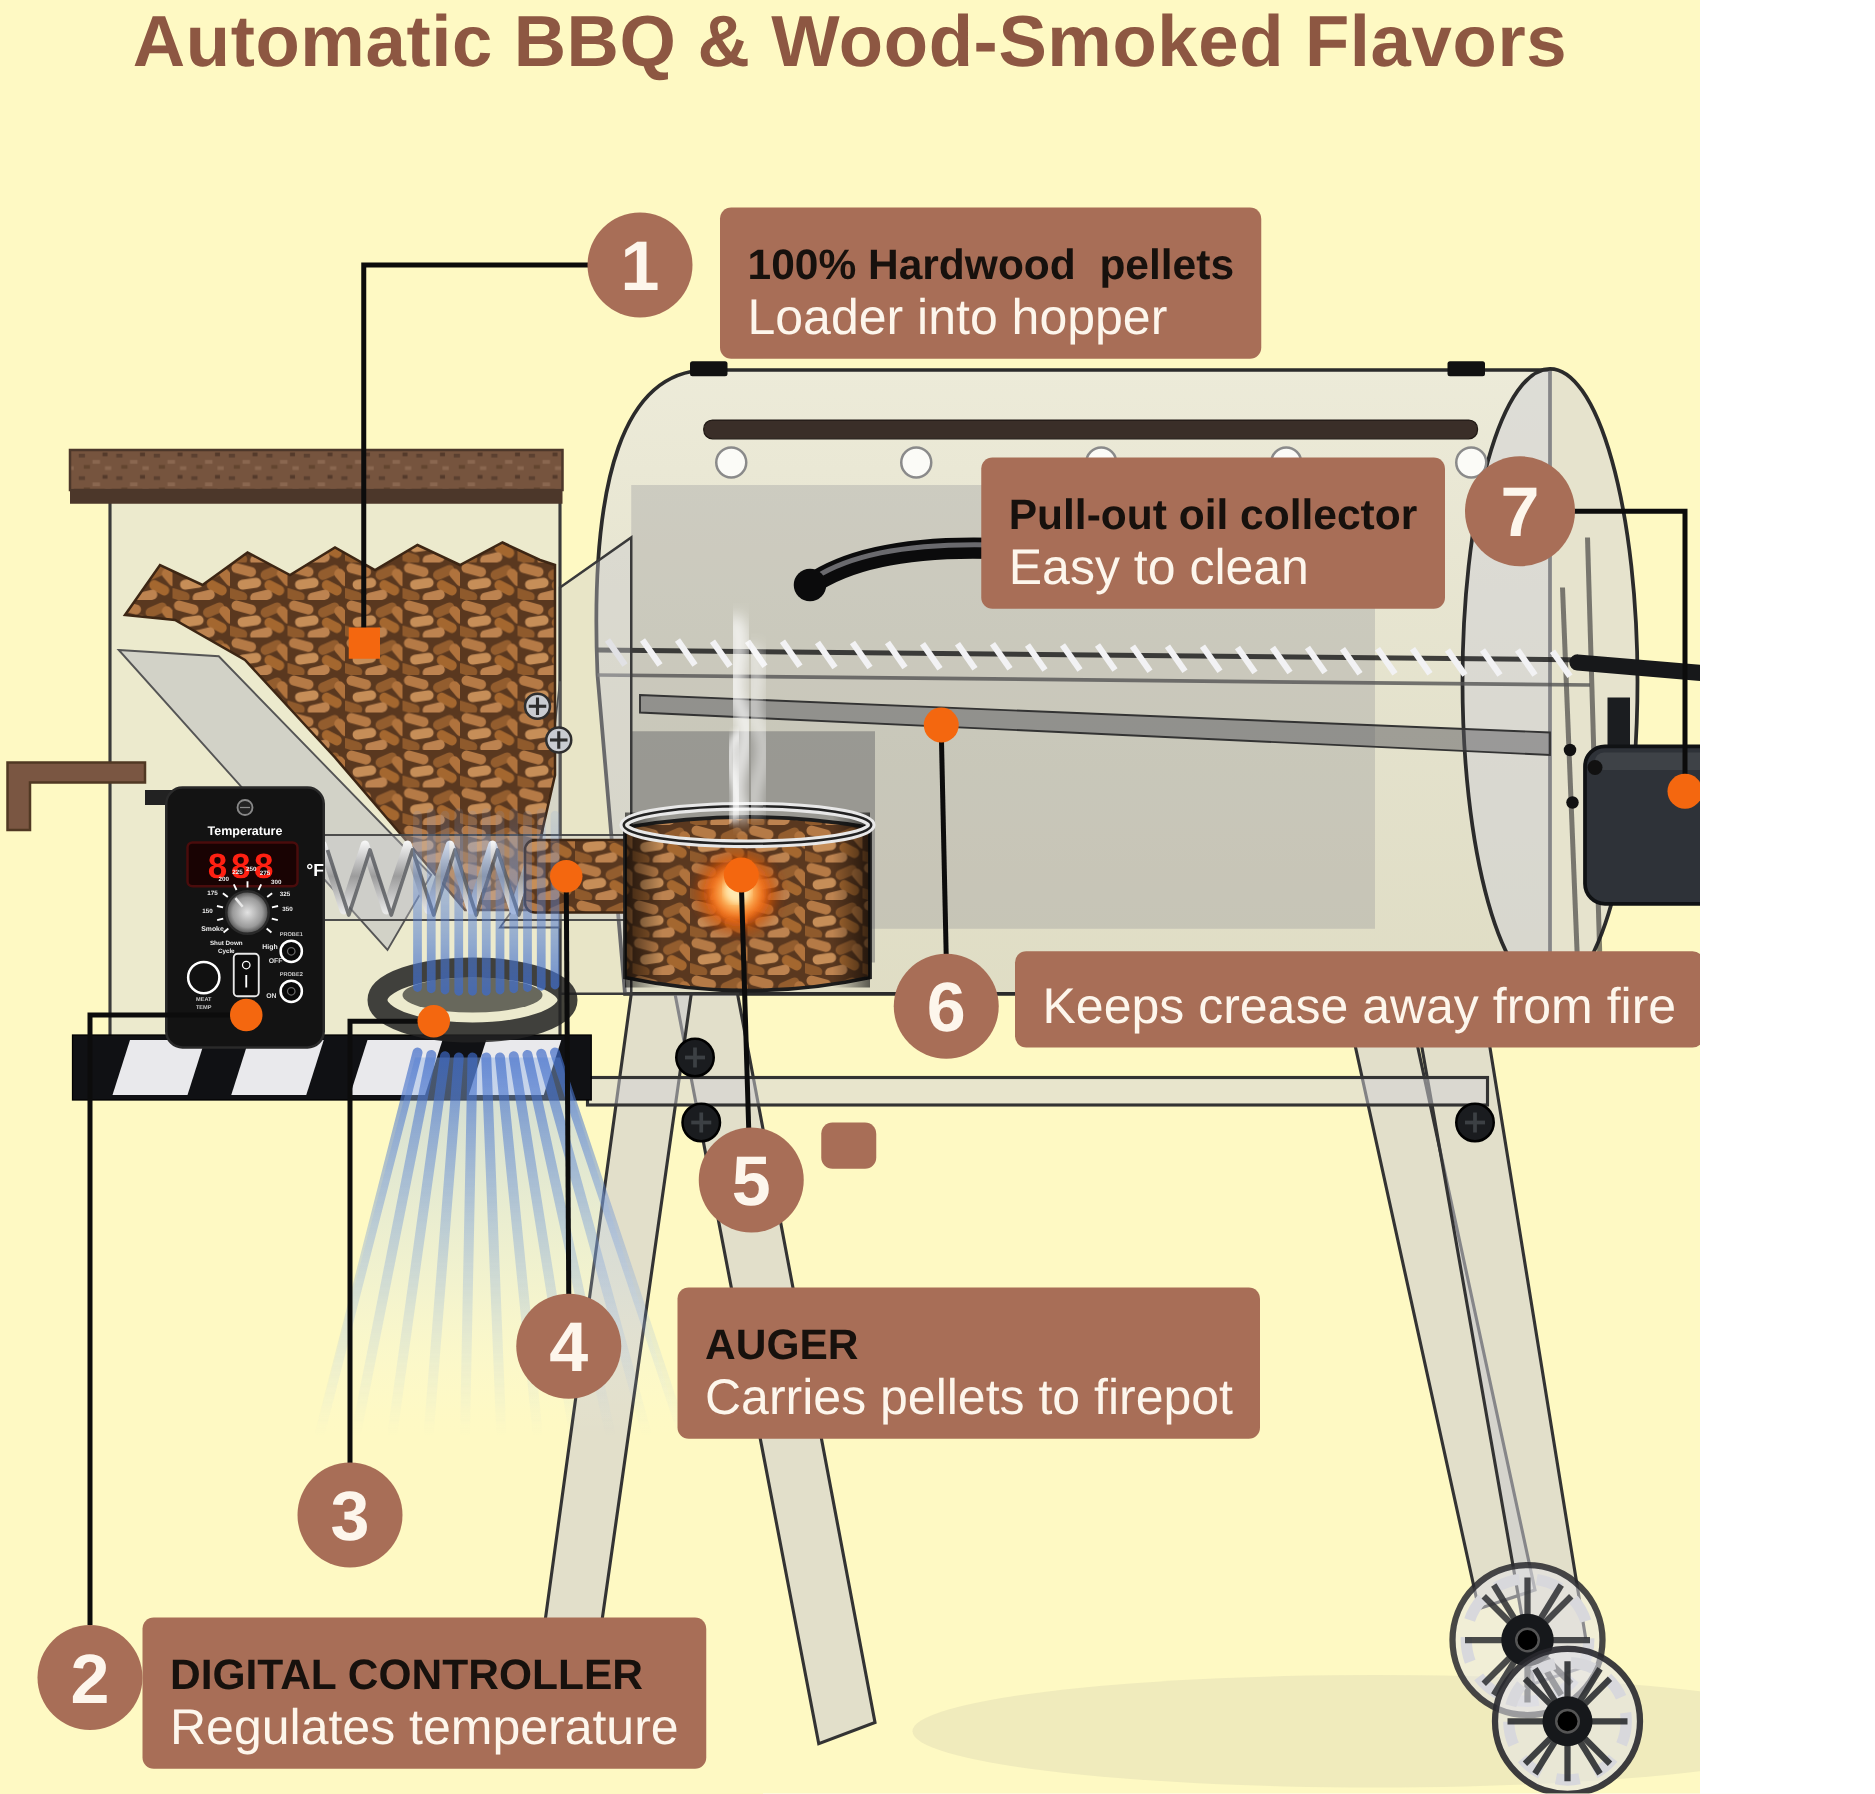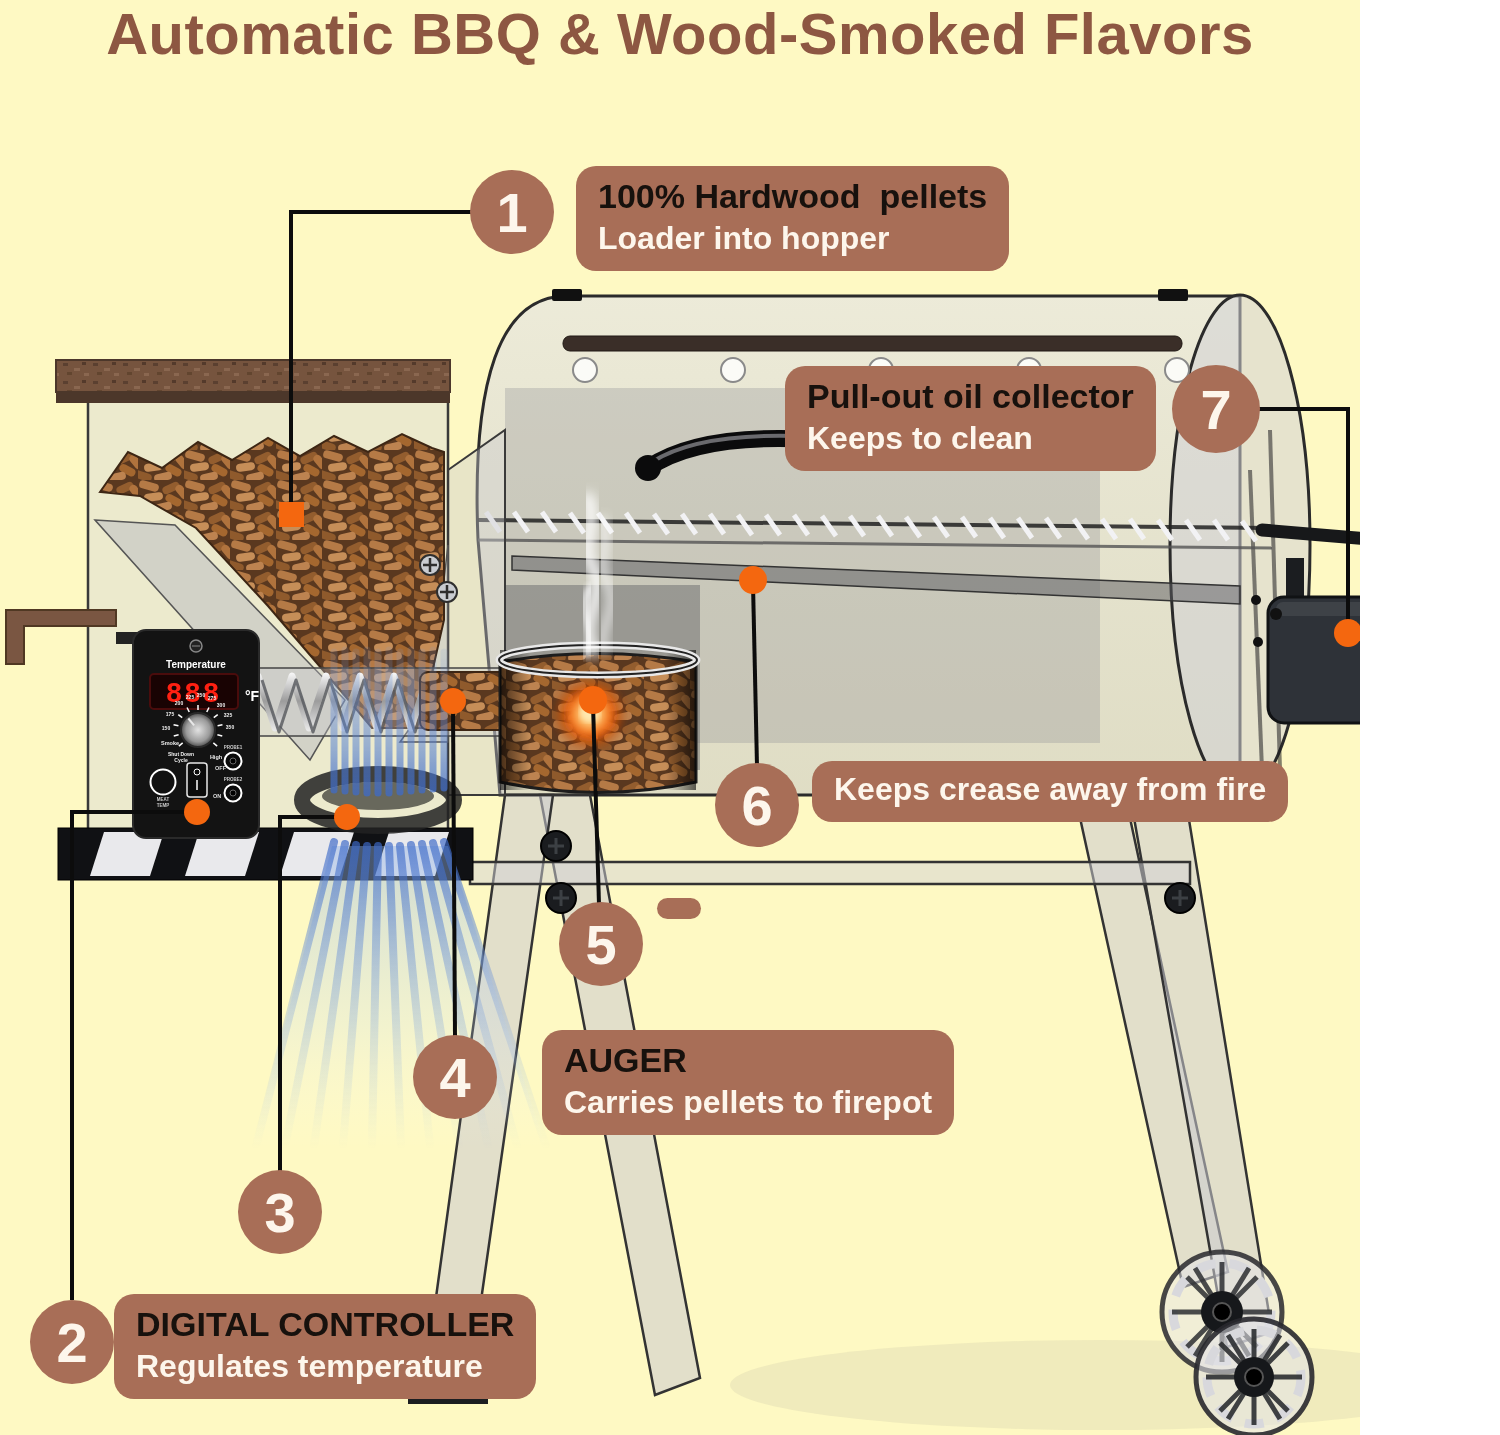--- a/index.html
+++ b/index.html
@@ -4,24 +4,24 @@
 <style>
   html,body{margin:0;padding:0;background:#fff;}
   .stage{position:relative;width:1360px;height:1435px;background:#fef9c3;overflow:hidden;
          font-family:"Liberation Sans",sans-serif;}
   .title{position:absolute;top:0px;left:0;width:100%;text-align:center;
          font-size:58px;font-weight:bold;color:#8d5742;letter-spacing:0.5px;white-space:nowrap;}
   svg.art{position:absolute;left:0;top:0;}
   .co-num{position:absolute;width:84px;height:84px;border-radius:50%;background:#a86e57;
           color:#fdf6ec;font-size:56px;font-weight:bold;display:flex;align-items:center;
           justify-content:center;z-index:3;}
-  .co-box{position:absolute;background:#a86e57;border-radius:20px;padding:8px 22px 13px 22px;
+  .co-box{position:absolute;background:#a86e57;border-radius:9px;padding:24px 22px 13px 22px;
           z-index:2;white-space:nowrap;}
   .co-title{font-size:34px;font-weight:bold;color:#17110d;line-height:44px;white-space:pre;}
-  .co-sub{font-size:32px;font-weight:bold;color:#fdf6ec;line-height:40px;}
+  .co-sub{font-size:40px;font-weight:normal;color:#fdf6ec;line-height:40px;}
   text{font-family:"Liberation Sans",sans-serif;}
 </style>
 </head>
 <body>
 
 <div class="stage">
 
   <div class="title">Automatic BBQ &amp; Wood-Smoked Flavors</div>
 
   <svg class="art" width="1500" height="1435" viewBox="0 0 1500 1435">
@@ -388,21 +388,21 @@
   </svg>
 
   <div class="co-num" style="left:470px;top:170px;">1</div>
   <div class="co-box" style="left:576px;top:166px;">
     <div class="co-title">100% Hardwood  pellets</div>
     <div class="co-sub">Loader into hopper</div>
   </div>
 
   <div class="co-box" style="left:785px;top:366px;">
     <div class="co-title">Pull-out oil collector</div>
-    <div class="co-sub">Keeps to clean</div>
+    <div class="co-sub">Easy to clean</div>
   </div>
   <div class="co-num" style="left:1172px;top:365px;width:88px;height:88px;">7</div>
 
   <div class="co-num" style="left:715px;top:763px;">6</div>
   <div class="co-box" style="left:812px;top:761px;">
     <div class="co-sub">Keeps crease away from fire</div>
   </div>
 
   <div class="co-num" style="left:559px;top:902px;">5</div>
   <div class="co-box" style="left:657px;top:898px;">

